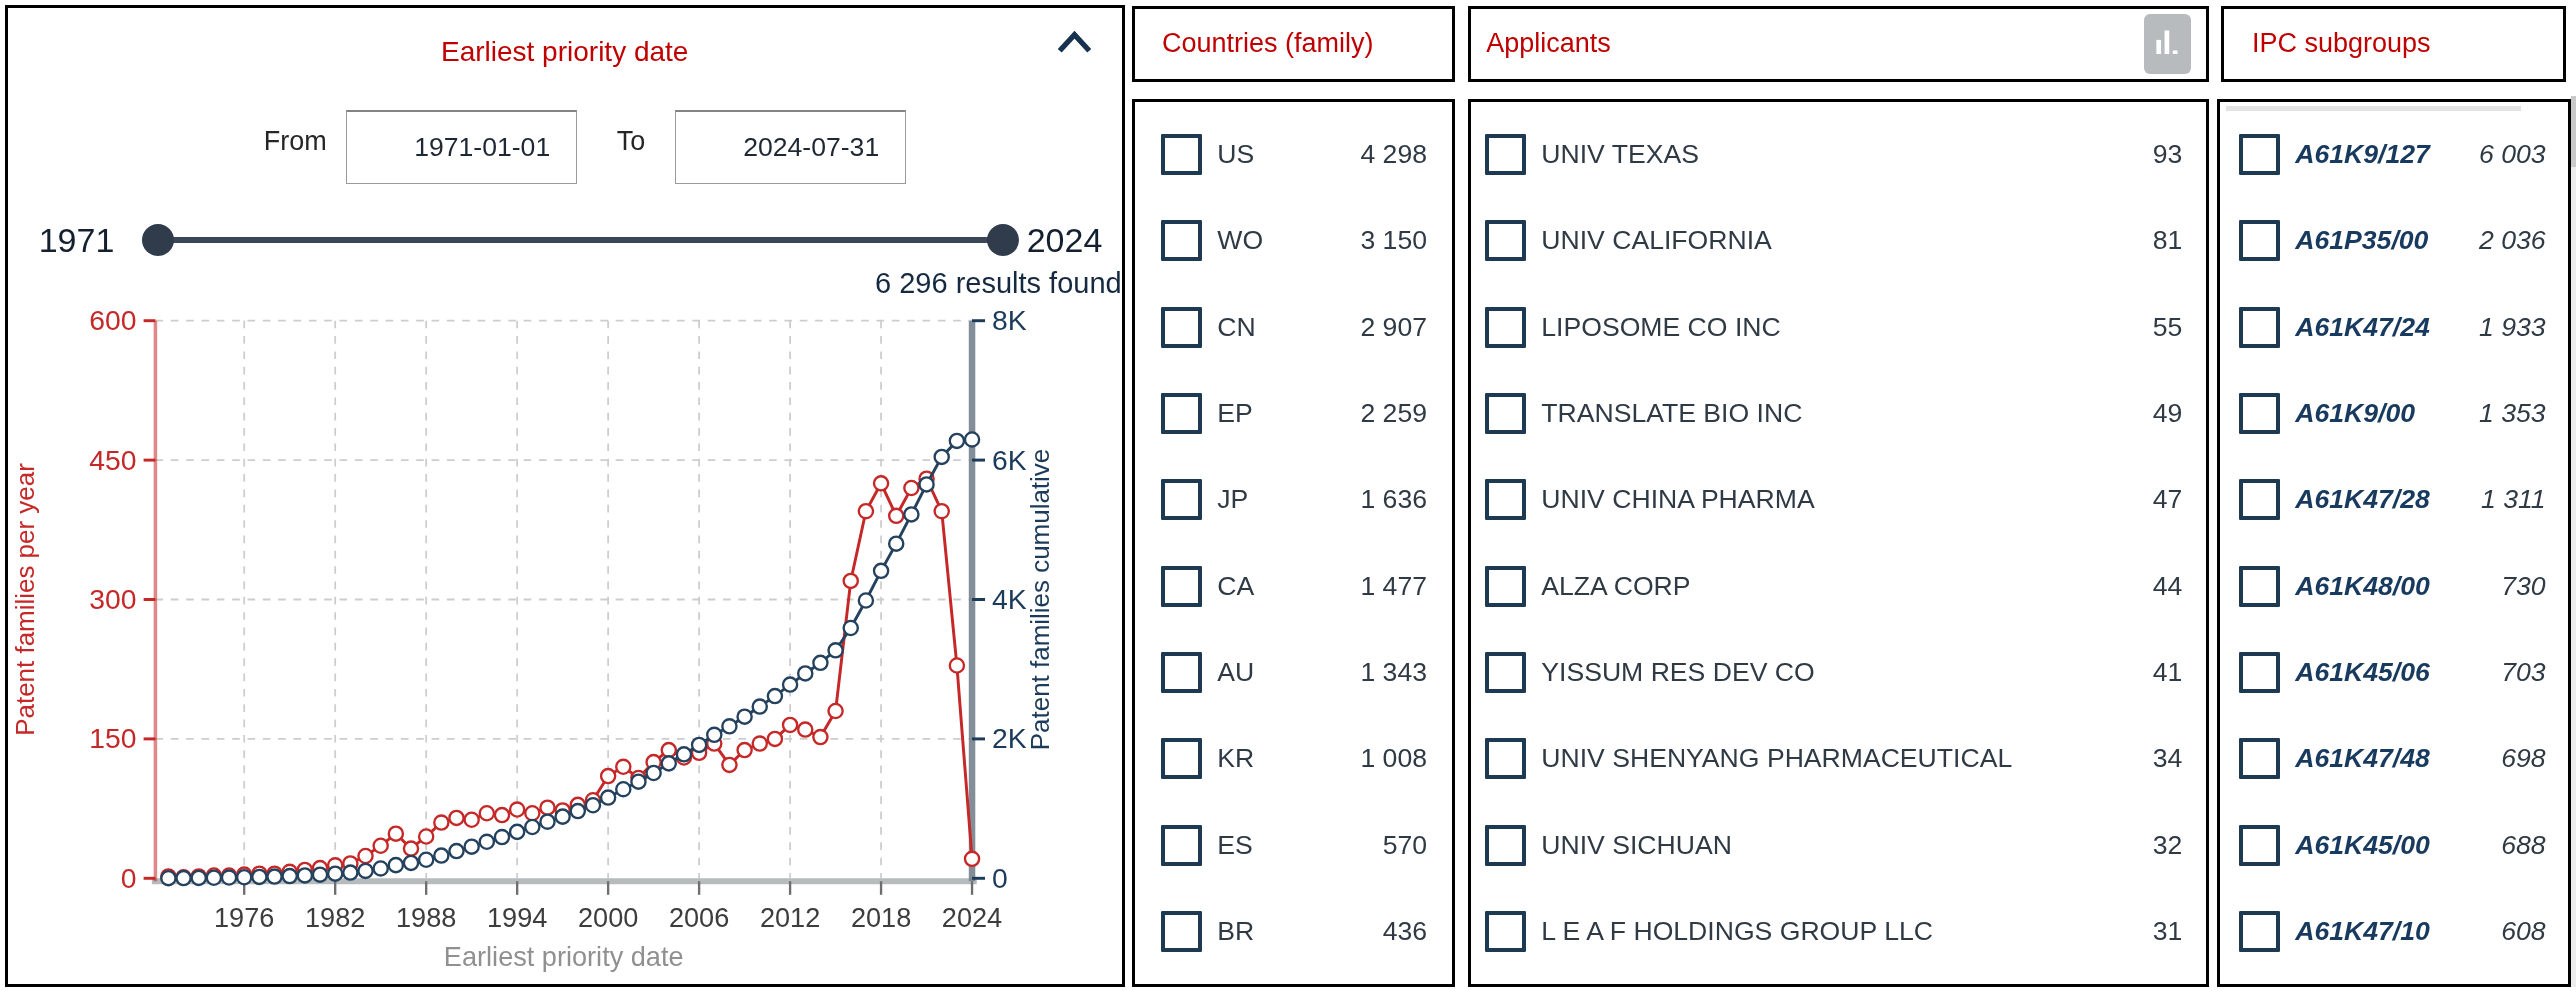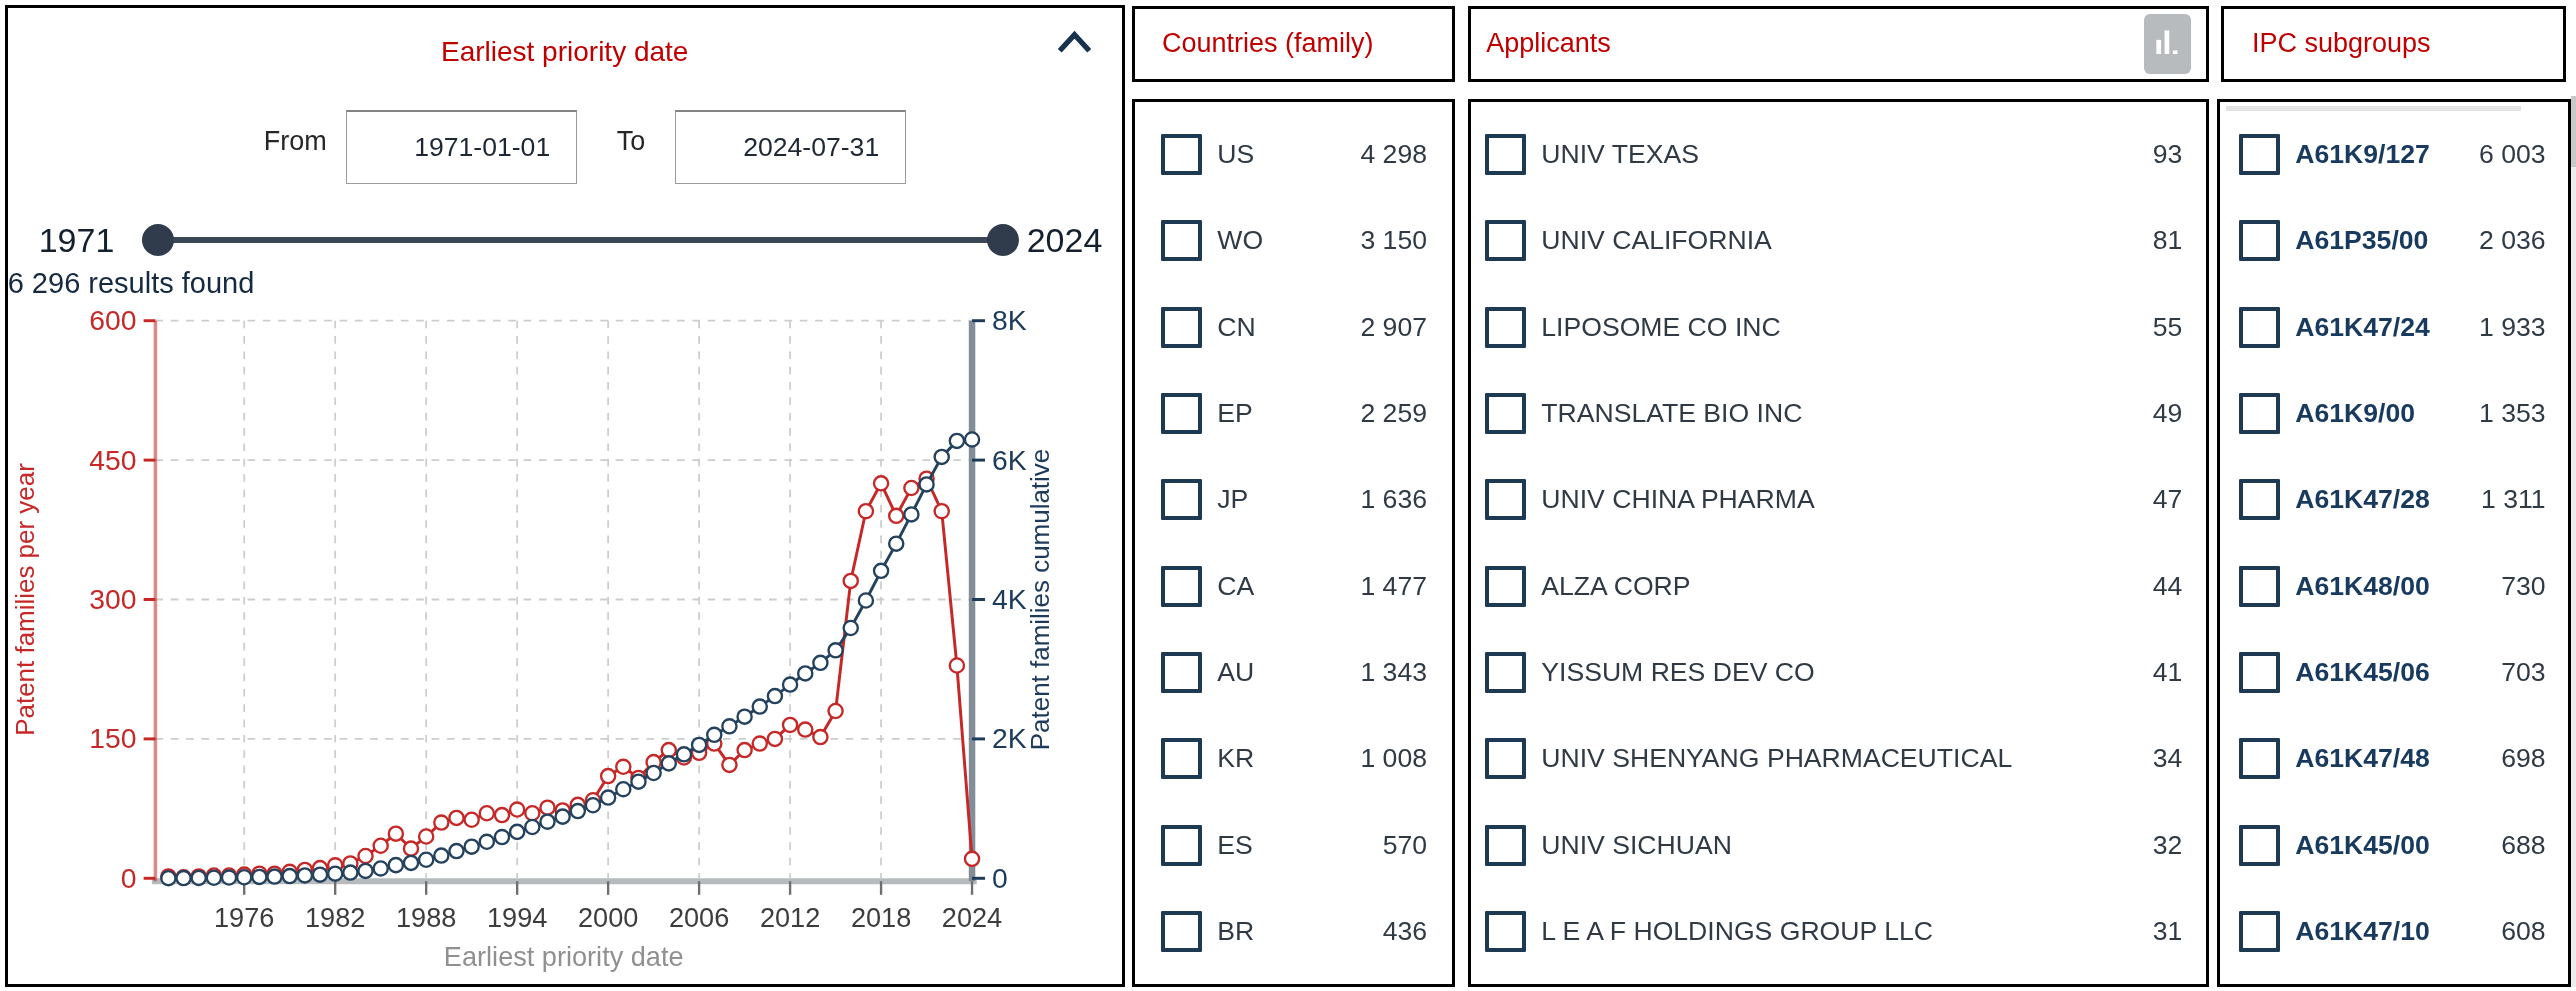--- a/index.html
+++ b/index.html
@@ -15,32 +15,32 @@
   .dp-label{position:absolute;font-size:27px;color:#262626;}
   .date-box{position:absolute;box-sizing:border-box;width:231px;height:74px;
             border:1.8px solid #9b9b9b;border-top:2.4px solid #848484;background:#fff;
             font-family:"Liberation Sans",sans-serif;font-size:26.6px;color:#1e2734;
             text-align:center;padding-left:44px;}
   .slider-label{position:absolute;font-size:34px;color:#15202e;}
   .slider-track{position:absolute;left:150px;top:229px;width:845px;height:6.5px;
             background:#3b4757;border-radius:3px;}
   .slider-handle{position:absolute;width:32px;height:32px;border-radius:50%;
             background:#303c4b;top:216px;}
-  .results{position:absolute;left:0;right:0;top:259px;text-align:left;
+  .results{position:absolute;left:0;right:0;top:259px;text-align:right;
             font-size:29px;color:#152a40;}
   #chart-svg{position:absolute;left:1.2px;top:295px;}
 
   
   .hdr{display:flex;align-items:center;font-size:27px;color:#c00000;}
   #countries-header{left:1132px;top:5.9px;width:323px;height:76px;padding-left:27px;}
   #countries-list{left:1132px;top:99px;width:323px;height:888px;}
   #applicants-header{left:1468px;top:5.9px;width:741px;height:76px;padding:0 15.3px;}
   #applicants-list{left:1468px;top:99px;width:741px;height:888px;}
   #ipc-header{left:2221px;top:5.9px;width:345px;height:76px;padding-left:28px;}
-  #ipc-list{left:2217px;top:99px;width:354px;height:888px;}
+  #ipc-list{left:2217px;top:99px;width:354px;height:888px;font-style:italic;}
 
   .list{display:flex;flex-direction:column;justify-content:space-around;
         padding:9.4px 0;box-sizing:border-box;}
   .row{display:flex;align-items:center;padding:0 25px 0 26px;}
   #applicants-list .row{padding:0 23.6px 0 14px;}
   #ipc-list .row{padding:0 22.4px 0 19px;}
   .cb{width:33px;height:33px;border:4.1px solid #1d3a52;background:#fff;flex:none;
       border-radius:1.2px;cursor:pointer;}
   .lbl{margin-left:15.3px;font-size:26.6px;color:#2f3a45;white-space:nowrap;}
   .ipc-code{margin-left:15.3px;font-size:26.6px;font-weight:bold;color:#173a5e;white-space:nowrap;}

